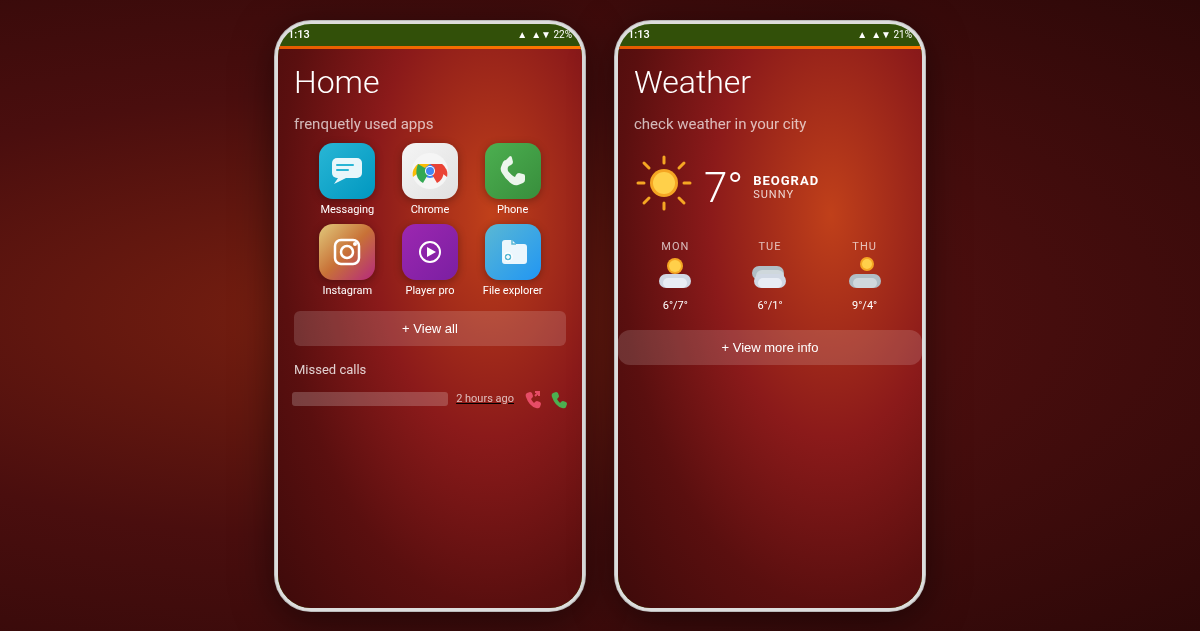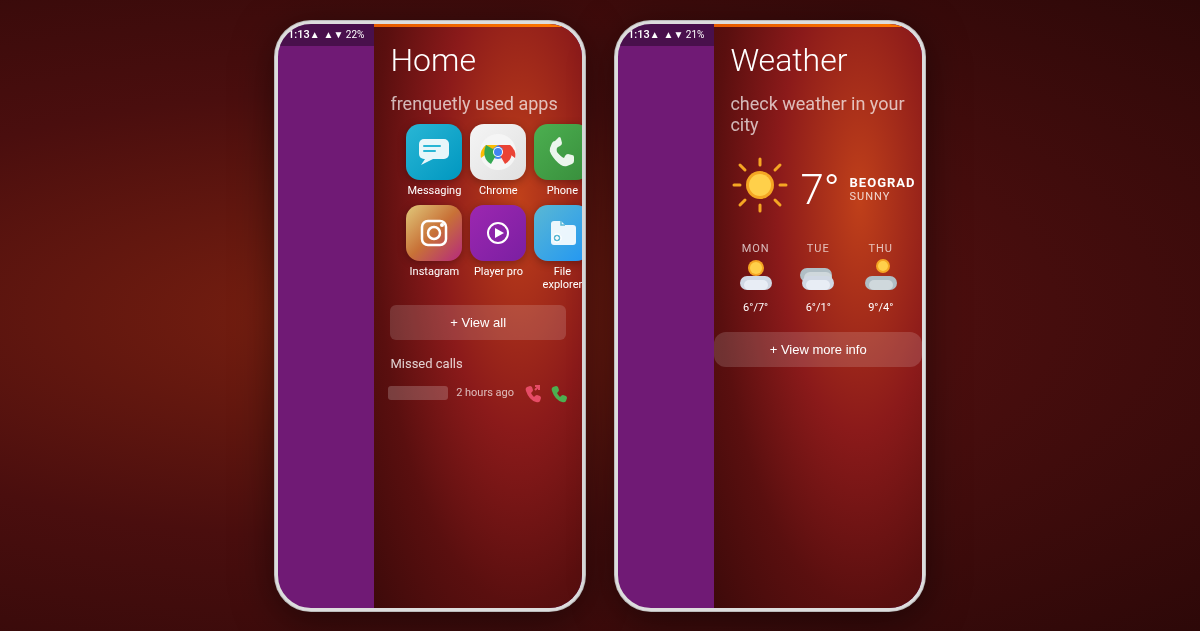--- a/index.html
+++ b/index.html
@@ -17,27 +17,28 @@
 
     .phone-wrapper {
       display: flex;
       gap: 30px;
       align-items: center;
     }
 
     .phone {
       width: 310px;
       height: 590px;
-      background: #701a75;
+      background: #4d7c0f;
       border-radius: 36px;
       border: 3px solid #ddd;
       box-shadow: 0 0 0 1px #bbb, 0 8px 40px rgba(0,0,0,0.5);
       overflow: hidden;
       position: relative;
       display: flex;
+      flex-direction: column;
     }
 
     .phone-status-bar {
       height: 22px;
       background: rgba(0,0,0,0.35);
       display: flex;
       align-items: center;
       justify-content: space-between;
       padding: 0 10px;
       flex-shrink: 0;
@@ -88,21 +89,21 @@
     .screen-title {
       color: #fff;
       font-size: 32px;
       font-weight: 300;
       padding: 14px 16px 8px;
       flex-shrink: 0;
     }
 
     .section-label {
       color: rgba(255,255,255,0.7);
-      font-size: 18px;
+      font-size: 15px;
       padding: 6px 16px 10px;
       flex-shrink: 0;
     }
 
     
     .apps-grid {
       display: grid;
       grid-template-columns: repeat(3, 1fr);
       gap: 8px;
       padding: 0 32px;
@@ -158,20 +159,21 @@
       font-size: 13px;
       padding: 2px 16px 6px;
       flex-shrink: 0;
     }
 
     .missed-call-row {
       display: flex;
       align-items: center;
       padding: 6px 14px;
       gap: 8px;
+      text-decoration: underline;
     }
 
     .missed-call-name {
       flex: 1;
       height: 14px;
       background: rgba(255,255,255,0.2);
       border-radius: 3px;
     }
 
     .missed-call-time {

